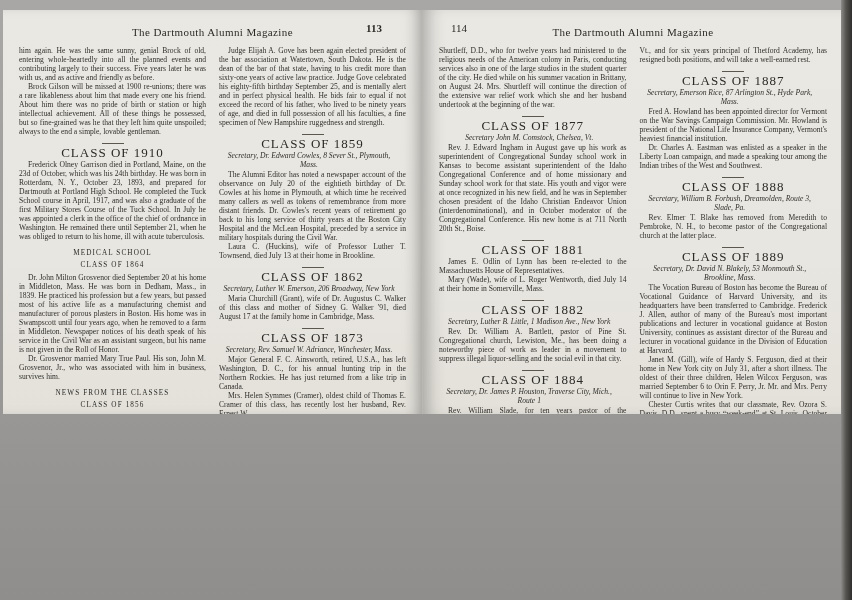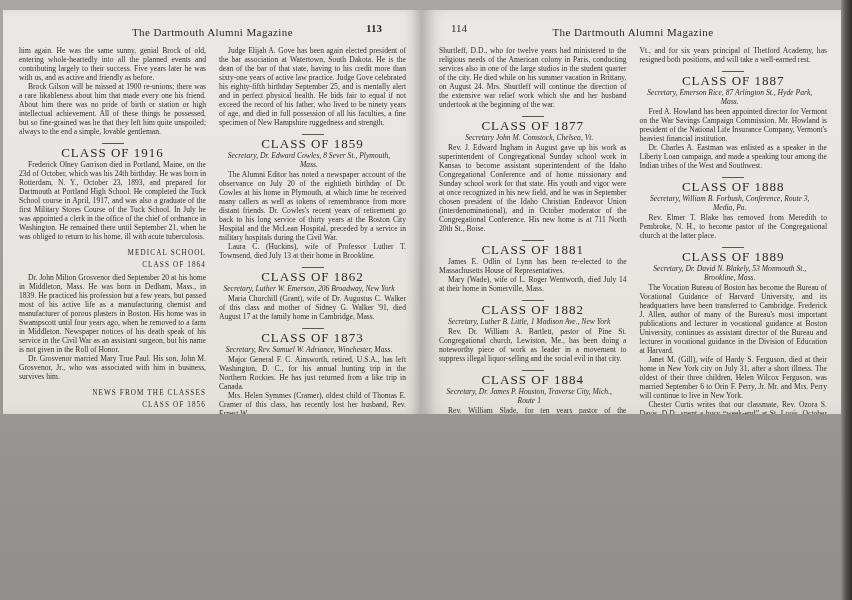--- a/index.html
+++ b/index.html
@@ -32,42 +32,42 @@
   .cols { display:flex; gap:13px; }
   .col { width:188px; font-size:7.6px; line-height:9px; text-align:justify; }
   .para { text-indent:9px; }
   .para.cont { text-indent:0; }
   .rule { width:22px; border-top:1px solid #5a574f; margin:7px auto 4px auto; }
   .class-heading {
     text-align:center; text-indent:0; font-size:13px; letter-spacing:1px;
     color:#2c2a26; margin:0 0 3px 0;
   }
   .section-heading {
-    text-align:right; text-indent:0; font-size:7.2px; letter-spacing:1.1px;
+    text-align:center; text-indent:0; font-size:7.2px; letter-spacing:1.1px;
     color:#2c2a26; margin:8px 0 3px 0;
   }
   .section-heading + .section-heading { margin-top:1px; }
   .secretary { font-style:italic; text-align:center; text-indent:0; margin:0 7px 1px 0; }
 </style>
 </head>
 <body>
 
 <div class="spread">
 
   <div class="page page-left">
     <div class="pheader">
       <span class="ph-title">The Dartmouth Alumni Magazine</span>
       <span class="ph-num ph-num-right">113</span>
     </div>
     <div class="cols">
       <div class="col">
           <div class="para cont">him again. He was the same sunny, genial Brock of old, entering whole-heartedly into all the planned events and contributing largely to their success. Five years later he was with us, and as active and friendly as before.</div>
           <div class="para">Brock Gilson will be missed at 1900 re-unions; there was a rare likableness about him that made every one his friend. About him there was no pride of birth or station or high intellectual achievement. All of these things he possessed, but so fine-grained was he that they left him quite unspoiled; always to the end a simple, lovable gentleman.</div>
           <div class="rule"></div>
-          <div class="class-heading">CLASS OF 1916</div>
+          <div class="class-heading">CLASS OF 1910</div>
           <div class="para">Frederick Olney Garrison died in Portland, Maine, on the 23d of October, which was his 24th birthday. He was born in Rotterdam, N. Y., October 23, 1893, and prepared for Dartmouth at Portland High School. He completed the Tuck School course in April, 1917, and was also a graduate of the first Military Stores Course of the Tuck School. In July he was appointed a clerk in the office of the chief of ordnance in Washington. He remained there until September 21, when he was obliged to return to his home, ill with acute tuberculosis.</div>
           <div class="section-heading">MEDICAL SCHOOL</div>
           <div class="section-heading">CLASS OF 1864</div>
           <div class="para">Dr. John Milton Grosvenor died September 20 at his home in Middleton, Mass. He was born in Dedham, Mass., in 1839. He practiced his profession but a few years, but passed most of his active life as a manufacturing chemist and manufacturer of porous plasters in Boston. His home was in Swampscott until four years ago, when he removed to a farm in Middleton. Newspaper notices of his death speak of his service in the Civil War as an assistant surgeon, but his name is not given in the Roll of Honor.</div>
           <div class="para">Dr. Grosvenor married Mary True Paul. His son, John M. Grosvenor, Jr., who was associated with him in business, survives him.</div>
           <div class="section-heading">NEWS FROM THE CLASSES</div>
           <div class="section-heading">CLASS OF 1856</div>
           <div class="para">Mary (Sewell), widow of Rev. Albert A. Young, died September 18 at her home at Winona Lake, Ind.</div>
         </div>
       <div class="col">
@@ -117,21 +117,21 @@
         </div>
       <div class="col">
           <div class="para cont">Vt., and for six years principal of Thetford Academy, has resigned both positions, and will take a well-earned rest.</div>
           <div class="rule"></div>
           <div class="class-heading">CLASS OF 1887</div>
           <div class="secretary">Secretary, Emerson Rice, 87 Arlington St., Hyde Park, Mass.</div>
           <div class="para">Fred A. Howland has been appointed director for Vermont on the War Savings Campaign Commission. Mr. Howland is president of the National Life Insurance Company, Vermont's heaviest financial institution.</div>
           <div class="para">Dr. Charles A. Eastman was enlisted as a speaker in the Liberty Loan campaign, and made a speaking tour among the Indian tribes of the West and Southwest.</div>
           <div class="rule"></div>
           <div class="class-heading">CLASS OF 1888</div>
-          <div class="secretary">Secretary, William B. Forbush, Conference, Route 3, Media, Pa.</div>
+          <div class="secretary">Secretary, William B. Forbush, Dreamolden, Route 3, Slade, Pa.</div>
           <div class="para">Rev. Elmer T. Blake has removed from Meredith to Pembroke, N. H., to become pastor of the Congregational church at the latter place.</div>
           <div class="rule"></div>
           <div class="class-heading">CLASS OF 1889</div>
           <div class="secretary">Secretary, Dr. David N. Blakely, 53 Monmouth St., Brookline, Mass.</div>
           <div class="para">The Vocation Bureau of Boston has become the Bureau of Vocational Guidance of Harvard University, and its headquarters have been transferred to Cambridge. Frederick J. Allen, author of many of the Bureau's most important publications and lecturer in vocational guidance at Boston University, continues as assistant director of the Bureau and lecturer in vocational guidance in the Division of Education at Harvard.</div>
           <div class="para">Janet M. (Gill), wife of Hardy S. Ferguson, died at their home in New York city on July 31, after a short illness. The oldest of their three children, Helen Wilcox Ferguson, was married September 6 to Orin F. Perry, Jr. Mr. and Mrs. Perry will continue to live in New York.</div>
           <div class="para">Chester Curtis writes that our classmate, Rev. Ozora S. Davis, D.D., spent a busy “week-end” at St. Louis, October 28 and 29. On Sunday morning he preached at the Fountain Park Congregational church and in the evening at the Pilgrim Congregational church.</div>
         </div>
     </div>
   </div>

